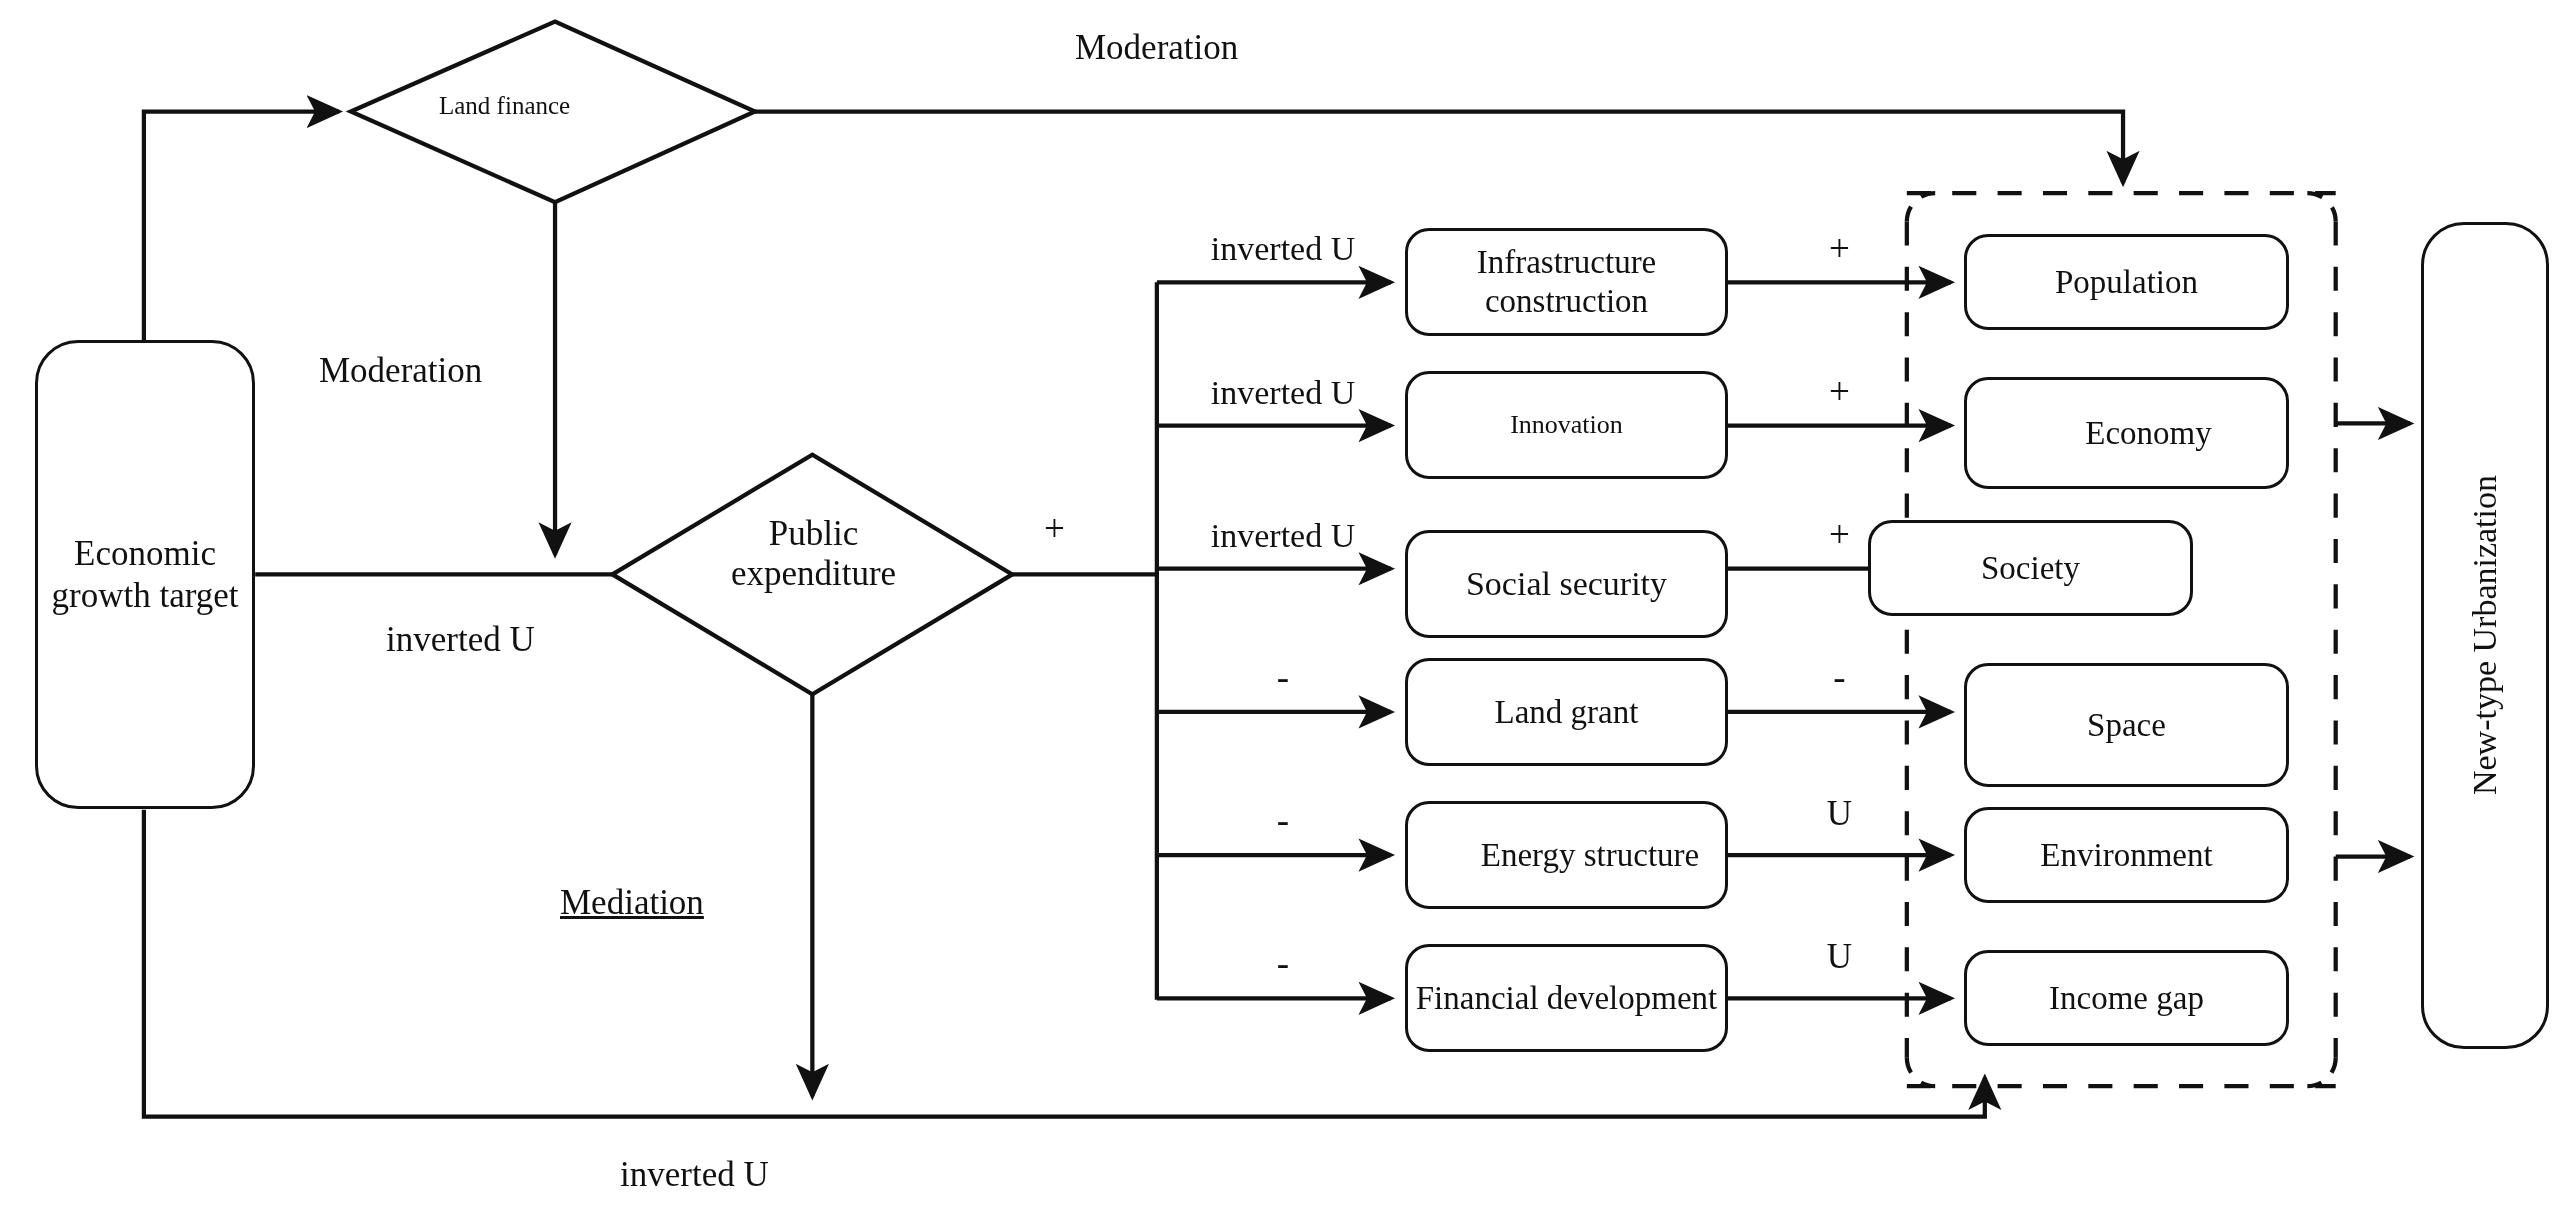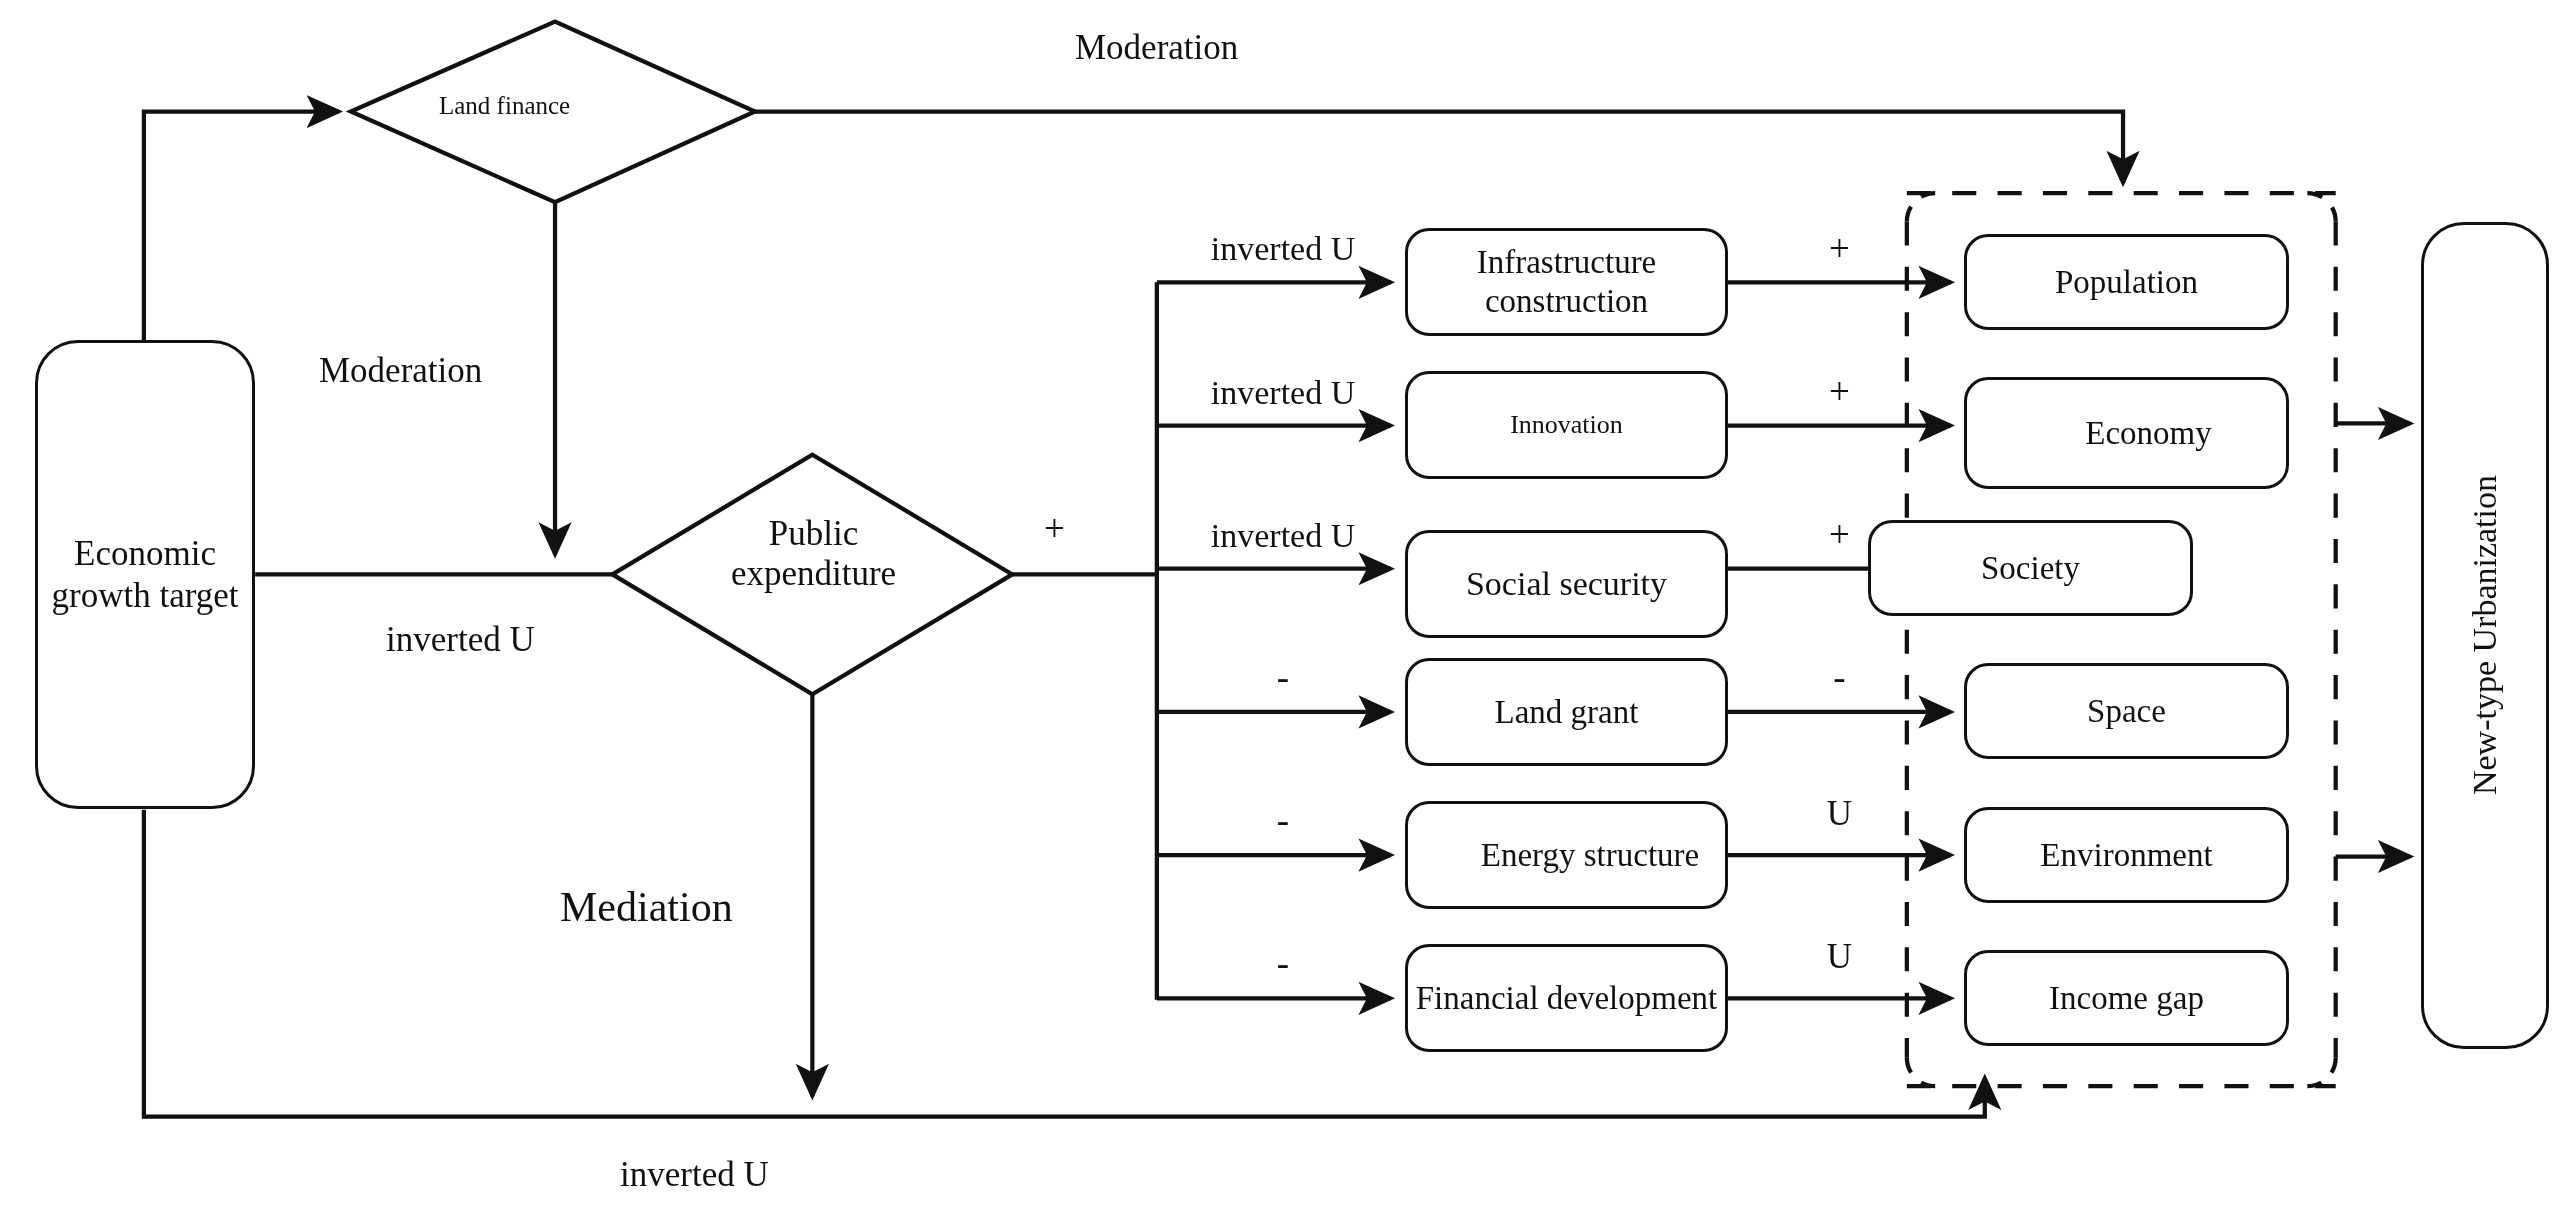--- a/index.html
+++ b/index.html
@@ -107,21 +107,21 @@
 
   <div class="node rnode" style="left:1964px;top:234px;width:325px;height:96px;font-size:33px;">
     <span>Population</span>
   </div>
   <div class="node rnode" style="left:1964px;top:377px;width:325px;height:112px;font-size:33px;padding-left:44px;">
     <span>Economy</span>
   </div>
   <div class="node rnode" style="left:1868px;top:520px;width:325px;height:96px;font-size:33px;">
     <span>Society</span>
   </div>
-  <div class="node rnode" style="left:1964px;top:663px;width:325px;height:96px;font-size:33px;">
+  <div class="node rnode" style="left:1964px;top:663px;width:325px;height:124px;font-size:33px;">
     <span>Space</span>
   </div>
   <div class="node rnode" style="left:1964px;top:807px;width:325px;height:96px;font-size:33px;">
     <span>Environment</span>
   </div>
   <div class="node rnode" style="left:1964px;top:950px;width:325px;height:96px;font-size:33px;">
     <span>Income gap</span>
   </div>
 
   <div class="node big-radius" style="left:2421px;top:222px;width:128px;height:827px;font-size:34px;">
@@ -129,21 +129,21 @@
   </div>
 
   <div class="lbl" style="left:1075px;top:28px;font-size:35px;">Moderation</div>
 
   <div class="lbl" style="left:319px;top:351px;font-size:35px;">Moderation</div>
 
   <div class="lbl" style="left:386px;top:620px;font-size:35px;">inverted U</div>
 
   <div class="lbl" style="left:1044px;top:507px;font-size:37px;">+</div>
 
-  <div class="lbl" style="left:560px;top:883px;font-size:42px;">Mediation</div>
+  <div class="lbl" style="left:560px;top:883px;font-size:35px;text-decoration:underline;">Mediation</div>
 
   <div class="lbl" style="left:620px;top:1155px;font-size:35px;">inverted U</div>
 
   <div class="sign" style="left:1180px;top:230px;width:206px;font-size:34px;">inverted U</div>
   <div class="sign" style="left:1180px;top:374px;width:206px;font-size:34px;">inverted U</div>
   <div class="sign" style="left:1180px;top:517px;width:206px;font-size:34px;">inverted U</div>
   <div class="sign" style="left:1180px;top:656px;width:206px;font-size:37px;">-</div>
   <div class="sign" style="left:1180px;top:799px;width:206px;font-size:37px;">-</div>
   <div class="sign" style="left:1180px;top:942px;width:206px;font-size:37px;">-</div>
 

